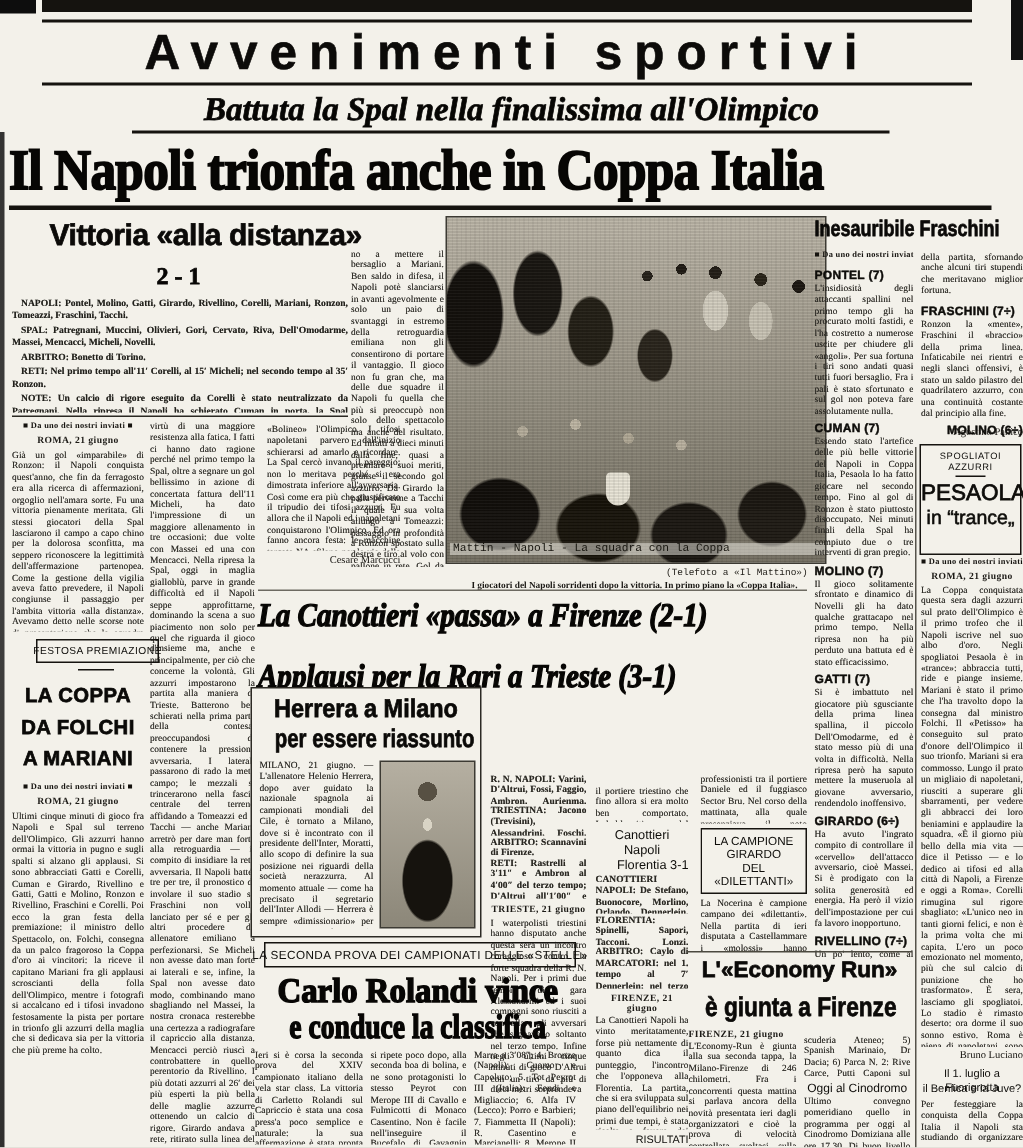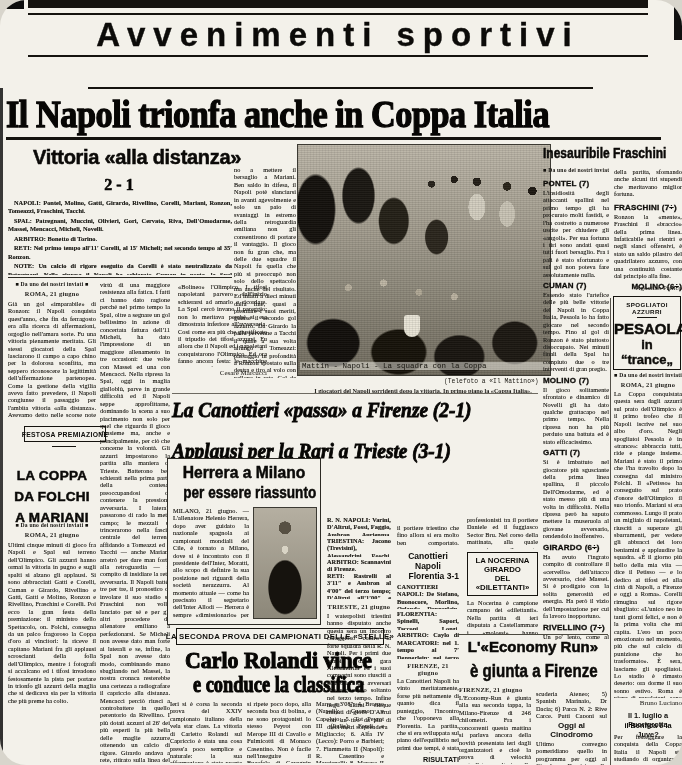--- a/index.html
+++ b/index.html
@@ -1,17 +1,17 @@
 <!DOCTYPE html>
 <html><head>
 <meta charset="utf-8">
 <style>
   html,body{margin:0;padding:0;background:#d8d5cc;}
   .page{position:relative;width:682px;height:765px;margin:0 auto;background:#f3f1ea;overflow:hidden;
-        font-family:"Liberation Serif",serif;color:#1c1a16;border-radius:26px;}
+        font-family:"Liberation Serif",serif;color:#1c1a16;}
   .abs{position:absolute;}
   
   .t{font-size:6.3px;line-height:1.18;text-align:justify;color:#2a2822;letter-spacing:.05px;
      text-shadow:0 0 .4px rgba(20,20,20,.55);overflow:hidden;}
   .tb{font-weight:bold;}
   .dl{font-size:6.4px;font-weight:bold;text-align:center;letter-spacing:.3px;color:#1c1a16;}
   .by{font-size:5.6px;font-weight:bold;text-align:center;letter-spacing:.2px;color:#15130f;white-space:nowrap;overflow:hidden;}
   .sig{font-size:7px;font-weight:normal;text-align:right;color:#15130f;}
   
   .hsans{font-family:"Liberation Sans",sans-serif;font-weight:bold;color:#0b0a08;-webkit-text-stroke:.5px #0b0a08;}
@@ -21,21 +21,21 @@
   .rule{background:#15130f;}
   .box{border:1.5px solid #15130f;}
   .lineups p{margin:0 0 1px;text-indent:6px;font-size:6.4px;font-weight:bold;line-height:1.32;text-align:justify;
      color:#21201b;text-shadow:0 0 .4px rgba(20,20,20,.5);}
   .flowcol{display:flex;flex-direction:column;overflow:hidden;}
   .flowcol .t{flex:none;}
   .clip{overflow:hidden;}
   .rate h4{margin:3px 0 1px;font-family:"Liberation Sans",sans-serif;font-size:8px;letter-spacing:.2px;
      color:#0e0d0a;-webkit-text-stroke:.3px #0e0d0a;}
   .rate p{margin:0;}
-  .minihead{font-family:"Liberation Sans",sans-serif;font-weight:bold;text-align:center;color:#0e0d0a;}
+  .minihead{font-family:"Liberation Sans",sans-serif;font-weight:normal;text-align:center;color:#0e0d0a;}
   
   .photo{border:1px solid #3c3a33;
     background:
       radial-gradient(ellipse 14px 22px at 71% 27%, #d3cec0 60%, rgba(0,0,0,0) 61%),
       radial-gradient(ellipse 13px 21px at 83% 30%, #c9c4b5 60%, rgba(0,0,0,0) 61%),
       radial-gradient(circle 6px at 71% 16%, #241f18 70%, rgba(0,0,0,0) 71%),
       radial-gradient(circle 6px at 83% 18%, #2a2419 70%, rgba(0,0,0,0) 71%),
       radial-gradient(circle 6px at 93% 20%, #1d1812 70%, rgba(0,0,0,0) 71%),
       radial-gradient(circle 5px at 62% 15%, #201b14 70%, rgba(0,0,0,0) 71%),
       radial-gradient(circle 5px at 53% 17%, #27221b 70%, rgba(0,0,0,0) 71%),
@@ -73,20 +73,21 @@
 
   <div class="abs" style="left:0;top:0;width:24px;height:9px;background:#0d0d0d;"></div>
   <div class="abs rule" style="left:28px;top:0;width:620px;height:8px;"></div>
   <div class="abs" style="left:674px;top:0;width:8px;height:40px;background:#111;"></div>
   <div class="abs edge" style="left:0;top:88px;width:3px;height:677px;opacity:.85;"></div>
 
   <div class="abs rule" style="left:28px;top:13px;width:620px;height:2px;"></div>
   <div class="abs ctr" style="left:28px;top:16px;width:620px;font-family:'Liberation Sans',sans-serif;font-weight:bold;font-size:33px;letter-spacing:8px;color:#0c0b09;-webkit-text-stroke:.4px #0c0b09;">Avvenimenti sportivi</div>
   <div class="abs rule" style="left:28px;top:55px;width:620px;height:2px;"></div>
 
+  <div class="abs ctr hserif" style="left:0;top:60px;width:682px;font-size:22px;font-style:italic;-webkit-text-stroke:.5px #070604;">Battuta la Spal nella finalissima all'Olimpico</div>
   <div class="abs rule" style="left:88px;top:87px;width:505px;height:2px;"></div>
 
   <div class="abs hserif nowrap" style="left:6px;top:92px;font-size:38px;-webkit-text-stroke:1.3px #070604;transform:scaleX(.9);transform-origin:left top;letter-spacing:-.5px;">Il Napoli trionfa anche in Coppa Italia</div>
   <div class="abs rule" style="left:6px;top:137px;width:655px;height:3px;"></div>
 
   <div class="abs hsans nowrap" style="left:33px;top:146px;font-size:20px;letter-spacing:-.3px;">Vittoria «alla distanza»</div>
   <div class="abs ctr hserif" style="left:8px;top:176px;width:222px;font-size:16px;-webkit-text-stroke:.5px #070604;">2 - 1</div>
 
   <div class="abs lineups" style="left:8px;top:199px;width:224px;height:76px;overflow:hidden;">
     <p>NAPOLI: Pontel, Molino, Gatti, Girardo, Rivellino, Corelli, Mariani, Ronzon, Tomeazzi, Fraschini, Tacchi.</p>
@@ -194,21 +195,21 @@
     <p class="t tb clip" style="margin:0 0 2px;max-height:20px;">MARCATORI: nel 1. tempo al 7′ Dennerlein; nel terzo tempo al 4′45″ Orlando; nel quarto tempo all'1′40″ Bardi su rigore.</p>
     <div class="dl" style="margin:1px 0;">FIRENZE, 21 giugno</div>
     <div class="t" style="flex:1;">La Canottieri Napoli ha vinto meritatamente, forse più nettamente di quanto dica il punteggio, l'incontro che l'opponeva alla Florentia. La partita, che si era sviluppata sul piano dell'equilibrio nei primi due tempi, è stata risolta a favore dei partenopei verso lo scadere del terzo tempo, proprio nel periodo in cui la Florentia sembrava potesse raggiungere il pareggio. Infatti in quei momenti vi erano stati espulsi tre napoletani e due fiorentini. I toscani premevano presso la porta di De Stefano per raggiungere il pareggio. Su un lungo rinvio del portiere napoletano fuggivano invece, in contropiede, Fossati ed Orlando che sorprendevano la difesa fiorentina. Messosi al sicuro il risultato, i partenopei hanno controllato il prezioso fino in fondo. A nulla è valsa la rimonta dei fiorentini che segnavano il punto della bandiera su rigore con Bardi.</div>
     <div class="minihead" style="font-size:7.2px;margin:2px 0 1px;">RISULTATI</div>
     <div class="t tb" style="max-height:8px;">R. N. Napoli - Triestina 3-1</div>
   </div>
 
   <div class="abs flowcol" style="left:467px;top:516px;width:71px;height:118px;">
     <div class="t clip" style="max-height:33px;">professionisti tra il portiere Daniele ed il fuggiasco Sector Bru. Nel corso della mattinata, alla quale presenziava il noto campione mondiale Jack La Motta, salivano sul quadrato i napoletani Saposito e Del Giudice che sbalordivano i romani Carotenuto e La Cascia. Un incoraggiante concorso dimostrativo completava la serata.</div>
     <div class="box" style="margin:3px 0;padding:3px 2px;">
-      <div class="minihead" style="font-size:7.8px;">LA NOCERINA</div>
+      <div class="minihead" style="font-size:7.8px;">LA CAMPIONE</div>
       <div class="minihead" style="font-size:7.8px;">GIRARDO</div>
       <div class="minihead" style="font-size:7.8px;">DEL «DILETTANTI»</div>
     </div>
     <div class="t" style="flex:1;">La Nocerina è campione campano dei «dilettanti». Nella partita di ieri disputata a Castellammare i «molossi» hanno pareggiato (2-2) con la Casertana. L'altro incontro di finale, disputato a Caserta, tra Palmese e Flegrea ha visto la vittoria della Palmese per 1 a 0.</div>
   </div>
 
   <div class="abs" style="left:167px;top:458px;width:152px;height:165px;border:1px solid #2c2a24;background:#f3f1ea;">
     <div class="ctr hsans nowrap" style="position:absolute;left:0;right:0;top:4px;font-size:17px;transform:scaleX(.92);">Herrera a Milano</div>
     <div class="ctr hsans nowrap" style="position:absolute;left:0;right:0;top:24px;font-size:17px;transform:scaleX(.8);">per essere riassunto</div>
     <div class="t" style="position:absolute;left:5px;top:48px;width:76px;height:112px;">MILANO, 21 giugno. — L'allenatore Helenio Herrera, dopo aver guidato la nazionale spagnola ai campionati mondiali del Cile, è tornato a Milano, dove si è incontrato con il presidente dell'Inter, Moratti, allo scopo di definire la sua posizione nei riguardi della società nerazzurra. Al momento attuale — come ha precisato il segretario dell'Inter Allodi — Herrera è sempre «dimissionario» per aver presentato le proprie dimissioni dalla guida tecnica della squadra al termine del campionato.</div>
@@ -232,21 +233,21 @@
   <div class="abs flowcol" style="left:536px;top:690px;width:71px;height:75px;">
     <div class="t clip" style="max-height:28px;">scuderia Ateneo; 5) Spanish Marinaio, Dr Dacia; 6) Parca N. 2: Rive Carce, Putti Caponi sul Lunghezze; mode. 3, 17; Tel. X: 17 15 (25). Le altre corse sono state vinte da Conte Vulpera, Frescione, Nicholson, Frécolo, Zarobo, Prakapel, Peter Pan.</div>
     <div class="minihead" style="font-size:8px;margin:3px 0 1px;">Oggi al Cinodromo</div>
     <div class="t" style="flex:1;">Ultimo convegno pomeridiano quello in programma per oggi al Cinodromo Domiziana alle ore 17,30. Di buon livello il campo dei partenti, disteso su otto prove.</div>
   </div>
 
   <div class="abs box" style="left:24px;top:426px;width:80px;height:14px;display:flex;align-items:center;justify-content:center;">
     <span class="minihead nowrap" style="font-size:6.8px;letter-spacing:.3px;">FESTOSA PREMIAZIONE</span>
   </div>
   <div class="abs" style="left:52px;top:446px;width:24px;height:1px;background:#15130f;"></div>
-  <div class="abs ctr hsans" style="left:10px;top:454px;width:84px;font-size:13.5px;line-height:1.55;letter-spacing:.3px;margin-top:12px;">
+  <div class="abs ctr hsans" style="left:10px;top:454px;width:84px;font-size:13.5px;line-height:1.55;letter-spacing:.3px;">
     <div>LA COPPA</div>
     <div>DA FOLCHI</div>
     <div>A MARIANI</div>
   </div>
   <div class="abs by" style="left:8px;top:522px;width:88px;">■ Da uno dei nostri inviati ■</div>
   <div class="abs dl" style="left:8px;top:531px;width:88px;">ROMA, 21 giugno</div>
   <div class="abs t" style="left:8px;top:541px;width:88px;height:222px;">Ultimi cinque minuti di gioco fra Napoli e Spal sul terreno dell'Olimpico. Gli azzurri hanno ormai la vittoria in pugno e sugli spalti si alzano gli applausi. Si sono abbracciati Gatti e Corelli, Cuman e Girardo, Rivellino e Gatti, Gatti e Molino, Ronzon e Rivellino, Fraschini e Corelli. Poi ecco la gran festa della premiazione: il ministro dello Spettacolo, on. Folchi, consegna da un palco fragoroso la Coppa d'oro ai vincitori: la riceve il capitano Mariani fra gli applausi scroscianti della folla dell'Olimpico, mentre i fotografi si accalcano ed i tifosi invadono festosamente la pista per portare in trionfo gli azzurri della maglia che si dedicava sia per la vittoria che più preme ha colto.</div>
 
 </div>
 

